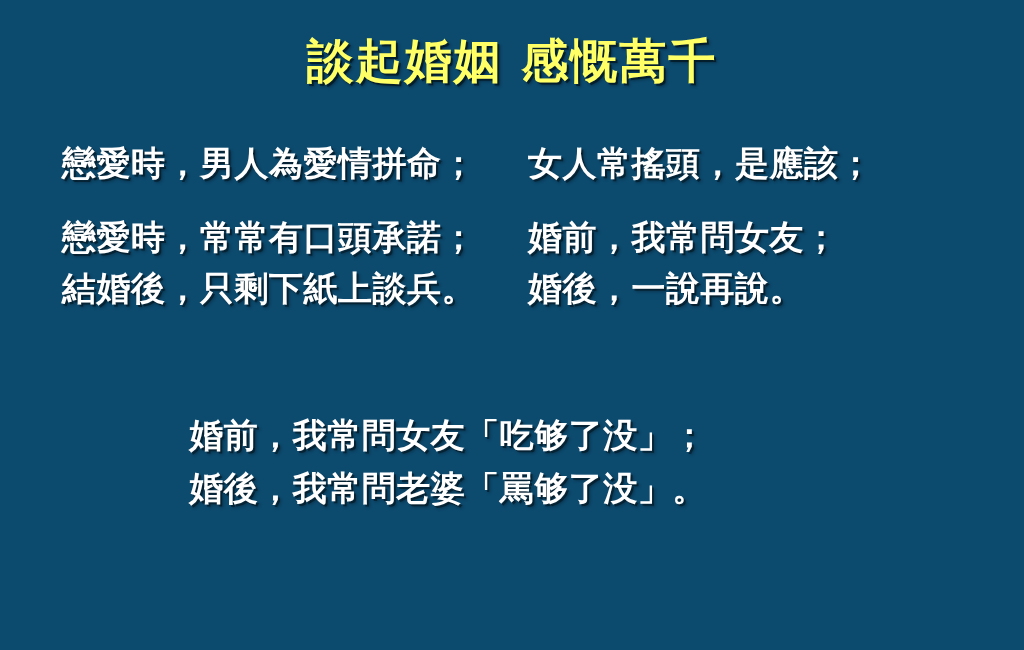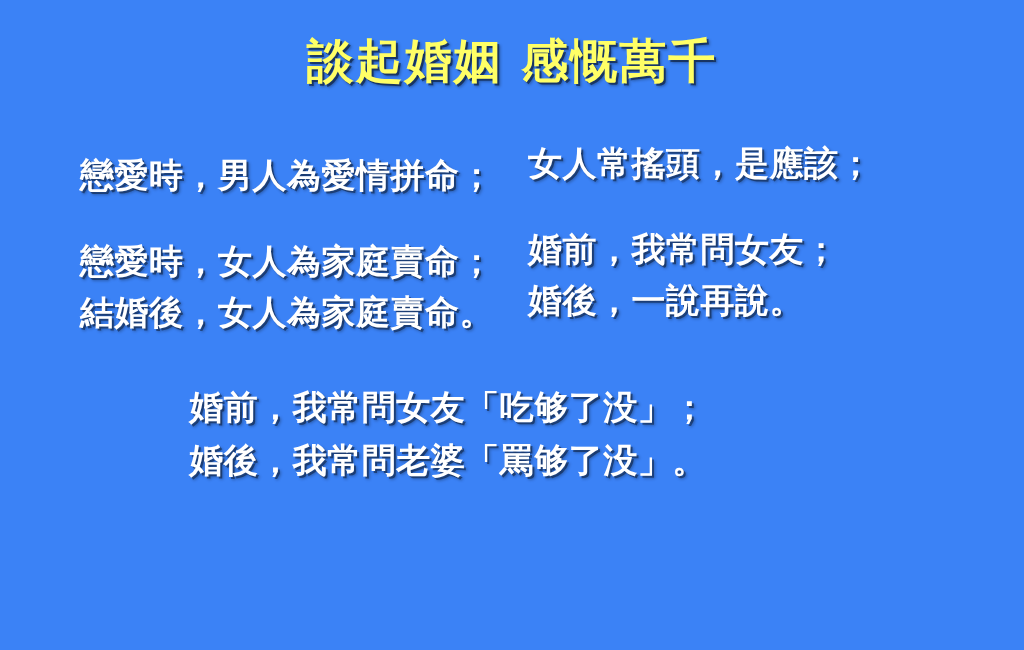--- a/index.html
+++ b/index.html
@@ -9,21 +9,21 @@
     background: #0000ff;
   }
   body {
     font-family: "DejaVu Sans", "Liberation Sans", sans-serif;
   }
 
   .slide {
     position: relative;
     width: 1024px;
     height: 650px;
-    background: #3b82f6;
+    background: #0c4a6e;
     overflow: hidden;
     box-sizing: border-box;
   }
 
   
   .title {
     position: absolute;
     top: 36px;
     left: 0;
     width: 1024px;
@@ -57,38 +57,39 @@
     vertical-align: top;
     color: #ffffff;
     font-size: 34px;
     font-weight: bold;
     line-height: 1.52;
     letter-spacing: 0.5px;
     white-space: nowrap;
     text-shadow: 2px 2px 0 rgba(0,0,0,0.40), 3px 3px 3px rgba(0,0,0,0.28);
   }
 
-  .col-left  { width: 510px; padding-left: 80px; box-sizing: border-box; margin-top: 12px; }
+  .col-left  { width: 510px; padding-left: 62px; box-sizing: border-box; }
   .col-right { width: 470px; padding-left: 18px; box-sizing: border-box; }
 
   .line { display: block; }
 
   
   .center-block {
     position: absolute;
     left: 0;
     width: 896px;
     text-align: center;
     color: #ffffff;
     font-size: 34px;
     font-weight: bold;
     line-height: 1.55;
     letter-spacing: 0.5px;
     white-space: nowrap;
     text-shadow: 2px 2px 0 rgba(0,0,0,0.40), 3px 3px 3px rgba(0,0,0,0.28);
+    margin-top: 28px;
   }
   .center-block-1 { top: 381px; }
   .center-block-2 { top: 491px; }
 </style>
 </head>
 <body>
 
 <div class="slide">
 
   <div class="title">談起婚姻 感慨萬千</div>
@@ -98,22 +99,22 @@
     <div class="couplet-row">
       <div class="col col-left">
         <span class="line">戀愛時，男人為愛情拼命；</span>
       </div><div class="col col-right">
         <span class="line">女人常搖頭，是應該；</span>
       </div>
     </div>
 
     <div class="couplet-row">
       <div class="col col-left">
-        <span class="line">戀愛時，女人為家庭賣命；</span>
-        <span class="line">結婚後，女人為家庭賣命。</span>
+        <span class="line">戀愛時，常常有口頭承諾；</span>
+        <span class="line">結婚後，只剩下紙上談兵。</span>
       </div><div class="col col-right">
         <span class="line">婚前，我常問女友；</span>
         <span class="line">婚後，一說再說。</span>
       </div>
     </div>
 
   </div>
 
   <div class="center-block center-block-1">
     <span class="line">婚前，我常問女友「吃够了没」；</span>

